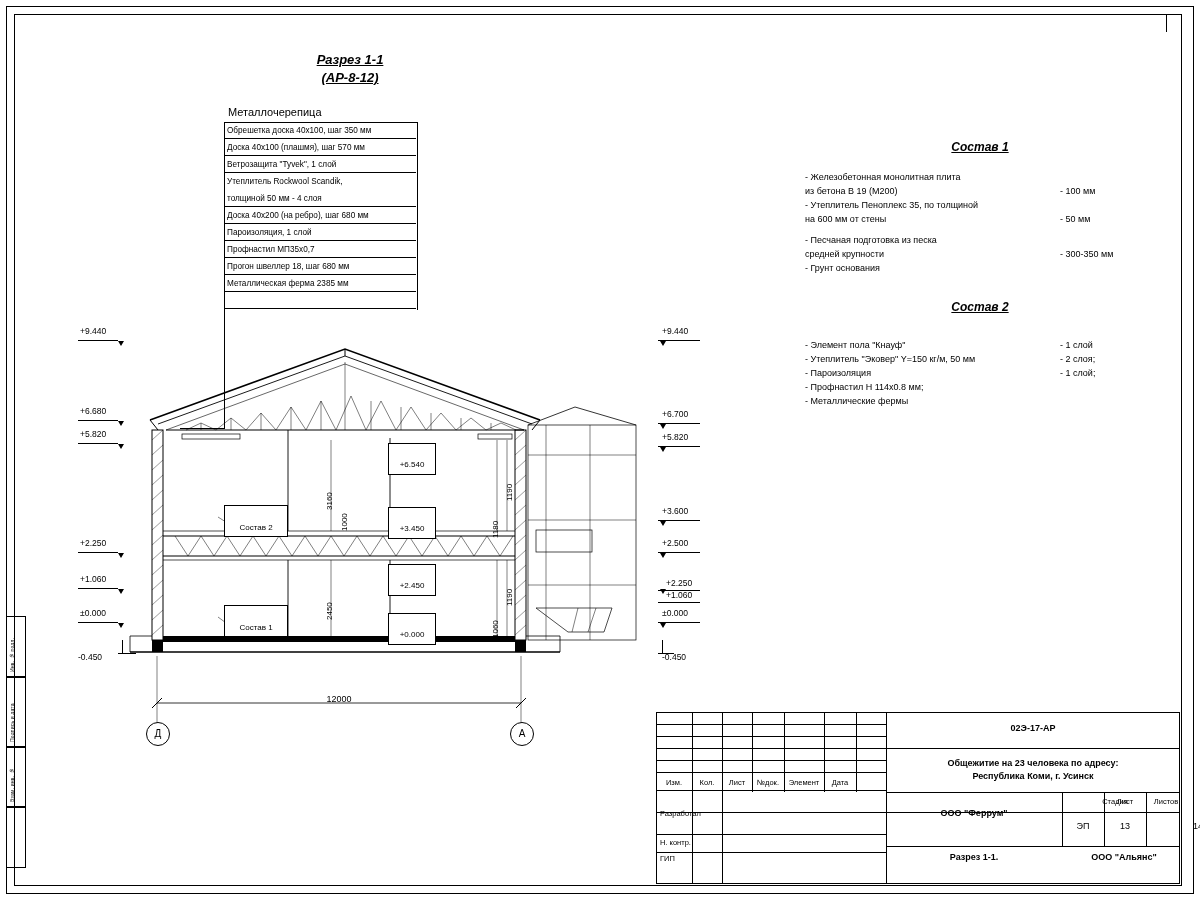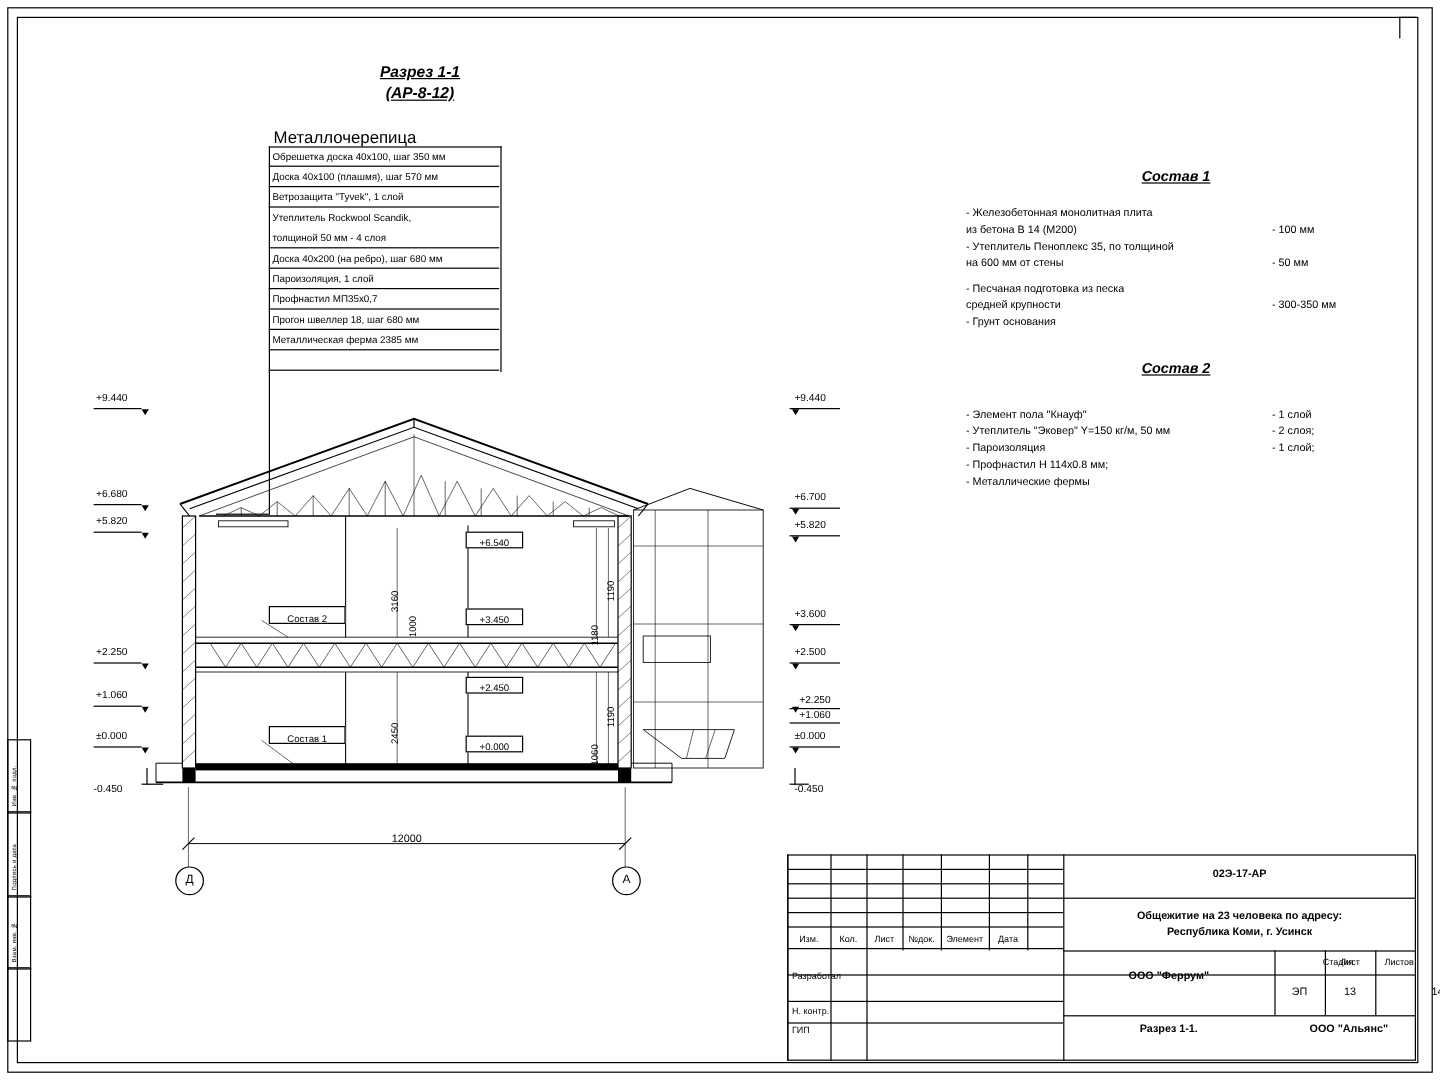--- a/index.html
+++ b/index.html
@@ -6,29 +6,29 @@
   body{width:1200px;height:900px;position:relative;font-family:"Liberation Sans",sans-serif;color:#000;overflow:hidden;}
   .sheet{position:absolute;left:0;top:0;width:1200px;height:800px;}
   .frame-outer{position:absolute;left:6px;top:6px;width:1186px;height:886px;border:1px solid #000;}
   .frame-inner{position:absolute;left:14px;top:14px;width:1166px;height:870px;border:1px solid #000;}
   .stub{position:absolute;border:1px solid #000;}
   .vert-text{position:absolute;writing-mode:vertical-rl;transform:rotate(180deg);font-size:5px;letter-spacing:0.2px;white-space:nowrap;}
   .t{position:absolute;white-space:nowrap;}
   .tc{position:absolute;white-space:nowrap;text-align:center;}
   .title{font-style:italic;font-weight:bold;font-size:13px;text-decoration:underline;}
   .lbl{font-size:9px;}
-  .lbl8{font-size:14px;}
+  .lbl8{font-size:11px;}
   .lbl7{font-size:7.5px;}
   .spec-row{position:absolute;border-bottom:1px solid #000;font-size:8.2px;padding-left:3px;box-sizing:border-box;height:17px;line-height:17px;}
   .spec-box{position:absolute;border-left:1px solid #000;border-right:1px solid #000;border-top:1px solid #000;}
   .lev{position:absolute;font-size:8.5px;}
   .arrow-d{position:absolute;width:0;height:0;border-left:3px solid transparent;border-right:3px solid transparent;border-top:5px solid #000;}
   .hline{position:absolute;background:#000;height:1px;}
   .vline{position:absolute;background:#000;width:1px;}
-  .boxlab{position:absolute;border:1px solid #000;font-size:8px;text-align:center;background:#fff;padding:3px 3px;box-sizing:border-box;}
+  .boxlab{position:absolute;border:1px solid #000;font-size:8px;text-align:center;background:#fff;padding:15px 3px;box-sizing:border-box;}
   .circ{position:absolute;border:1px solid #000;border-radius:50%;width:22px;height:22px;text-align:center;line-height:22px;font-size:10px;background:#fff;}
   .vdim{position:absolute;writing-mode:vertical-rl;transform:rotate(180deg);font-size:8px;}
   .stamp{position:absolute;border:1px solid #000;box-sizing:border-box;}
   svg{position:absolute;left:0;top:0;}
   .comp-t{position:absolute;font-size:9px;white-space:nowrap;}
 </style>
 </head>
 <body>
 
 <div class="sheet">
@@ -62,21 +62,21 @@
   <div class="spec-row" style="left:224px;top:241px;width:192px;">Профнастил МП35х0,7</div>
   <div class="spec-row" style="left:224px;top:258px;width:192px;">Прогон швеллер 18, шаг 680 мм</div>
   <div class="spec-row" style="left:224px;top:275px;width:192px;">Металлическая ферма 2385 мм</div>
   <div class="spec-row" style="left:224px;top:292px;width:192px;"></div>
 
   <div class="vline" style="left:224px;top:309px;height:120px;"></div>
   <div class="hline" style="left:180px;top:428px;width:44px;"></div>
 
   <div class="tc title" style="left:905px;top:140px;width:150px;font-size:12px;">Состав 1</div>
   <div class="comp-t" style="left:805px;top:172px;">- Железобетонная  монолитная плита</div>
-  <div class="comp-t" style="left:805px;top:186px;">  из бетона В 14 (М200)</div>
+  <div class="comp-t" style="left:805px;top:186px;">  из бетона В 19 (М200)</div>
   <div class="comp-t" style="left:1060px;top:186px;">- 100 мм</div>
   <div class="comp-t" style="left:805px;top:200px;">- Утеплитель Пеноплекс 35, по толщиной</div>
   <div class="comp-t" style="left:805px;top:214px;">  на 600 мм от стены</div>
   <div class="comp-t" style="left:1060px;top:214px;">- 50 мм</div>
   <div class="comp-t" style="left:805px;top:235px;">- Песчаная подготовка из песка</div>
   <div class="comp-t" style="left:805px;top:249px;">  средней крупности</div>
   <div class="comp-t" style="left:1060px;top:249px;">- 300-350 мм</div>
   <div class="comp-t" style="left:805px;top:263px;">- Грунт основания</div>
 
   <div class="tc title" style="left:905px;top:300px;width:150px;font-size:12px;">Состав 2</div>

